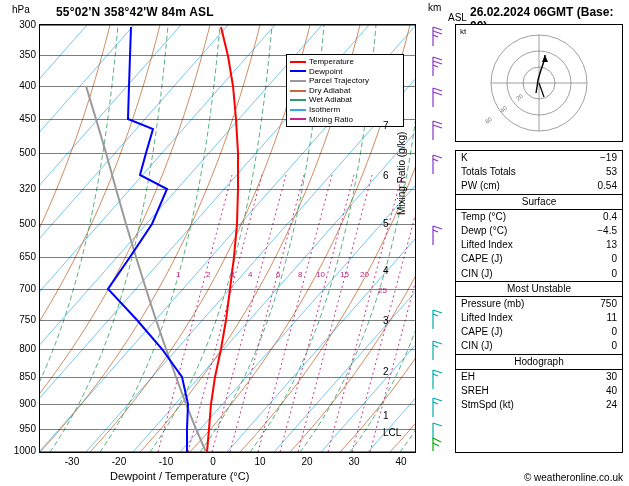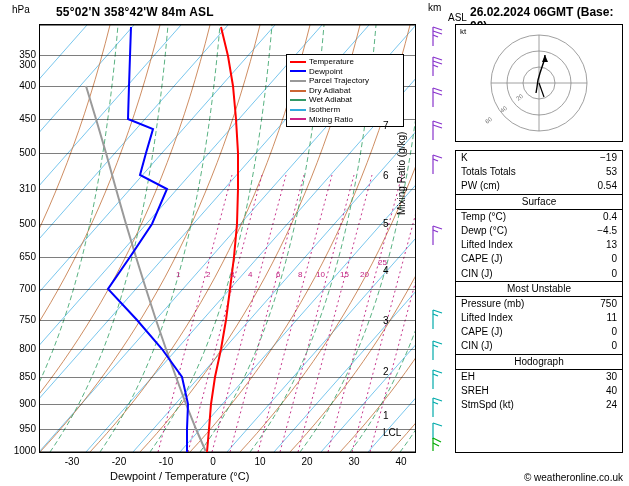--- a/index.html
+++ b/index.html
@@ -216,29 +216,29 @@
 
   <div class="mrnum" style="left:136px;top:245px;">1</div>
   <div class="mrnum" style="left:166px;top:245px;">2</div>
   <div class="mrnum" style="left:190px;top:245px;">3</div>
   <div class="mrnum" style="left:208px;top:245px;">4</div>
   <div class="mrnum" style="left:236px;top:245px;">6</div>
   <div class="mrnum" style="left:258px;top:245px;">8</div>
   <div class="mrnum" style="left:276px;top:245px;">10</div>
   <div class="mrnum" style="left:300px;top:245px;">15</div>
   <div class="mrnum" style="left:320px;top:245px;">20</div>
-  <div class="mrnum" style="left:338px;top:233px;">25</div>
+  <div class="mrnum" style="left:338px;top:261px;">25</div>
 </div>
 
-<div class="ytick" style="top:19px;margin-top:40px;">300</div>
+<div class="ytick" style="top:19px;">300</div>
 <div class="ytick" style="top:49px;">350</div>
 <div class="ytick" style="top:80px;">400</div>
 <div class="ytick" style="top:113px;">450</div>
 <div class="ytick" style="top:147px;">500</div>
-<div class="ytick" style="top:183px;">310</div>
+<div class="ytick" style="top:183px;">320</div>
 <div class="ytick" style="top:218px;">500</div>
 <div class="ytick" style="top:251px;">650</div>
 <div class="ytick" style="top:283px;">700</div>
 <div class="ytick" style="top:314px;">750</div>
 <div class="ytick" style="top:343px;">800</div>
 <div class="ytick" style="top:371px;">850</div>
 <div class="ytick" style="top:398px;">900</div>
 <div class="ytick" style="top:423px;">950</div>
 <div class="ytick" style="top:445px;">1000</div>
 

